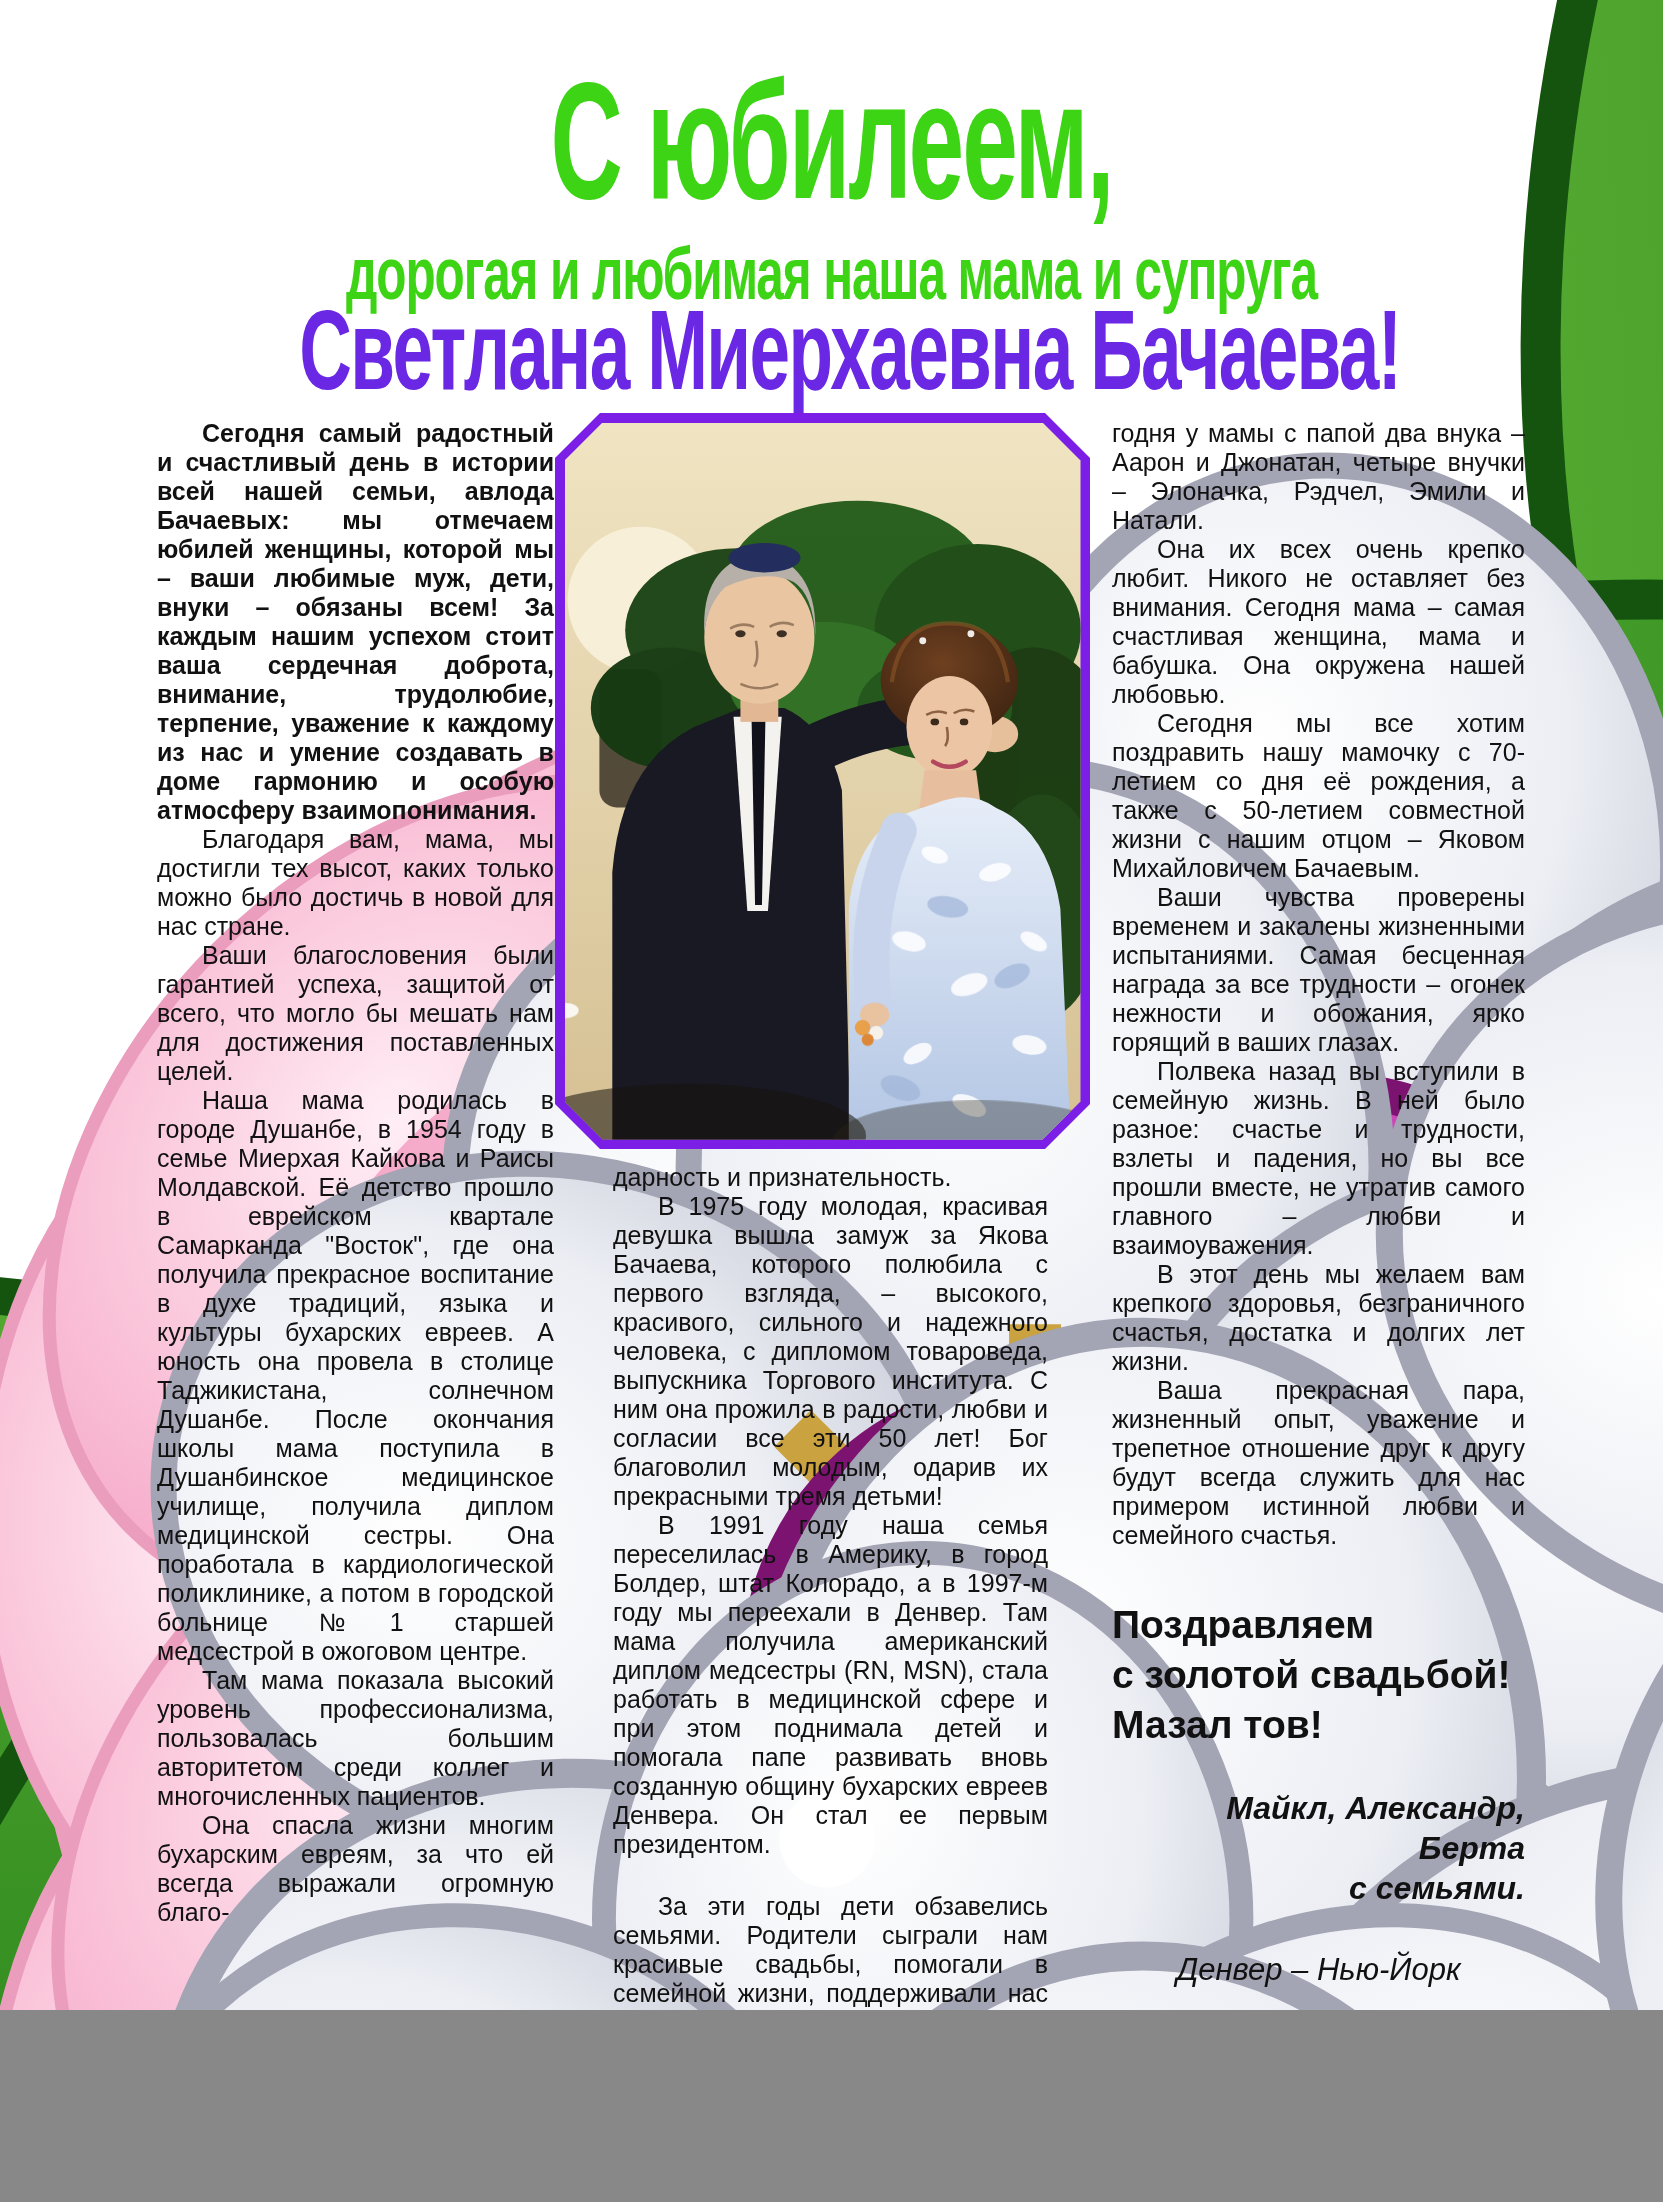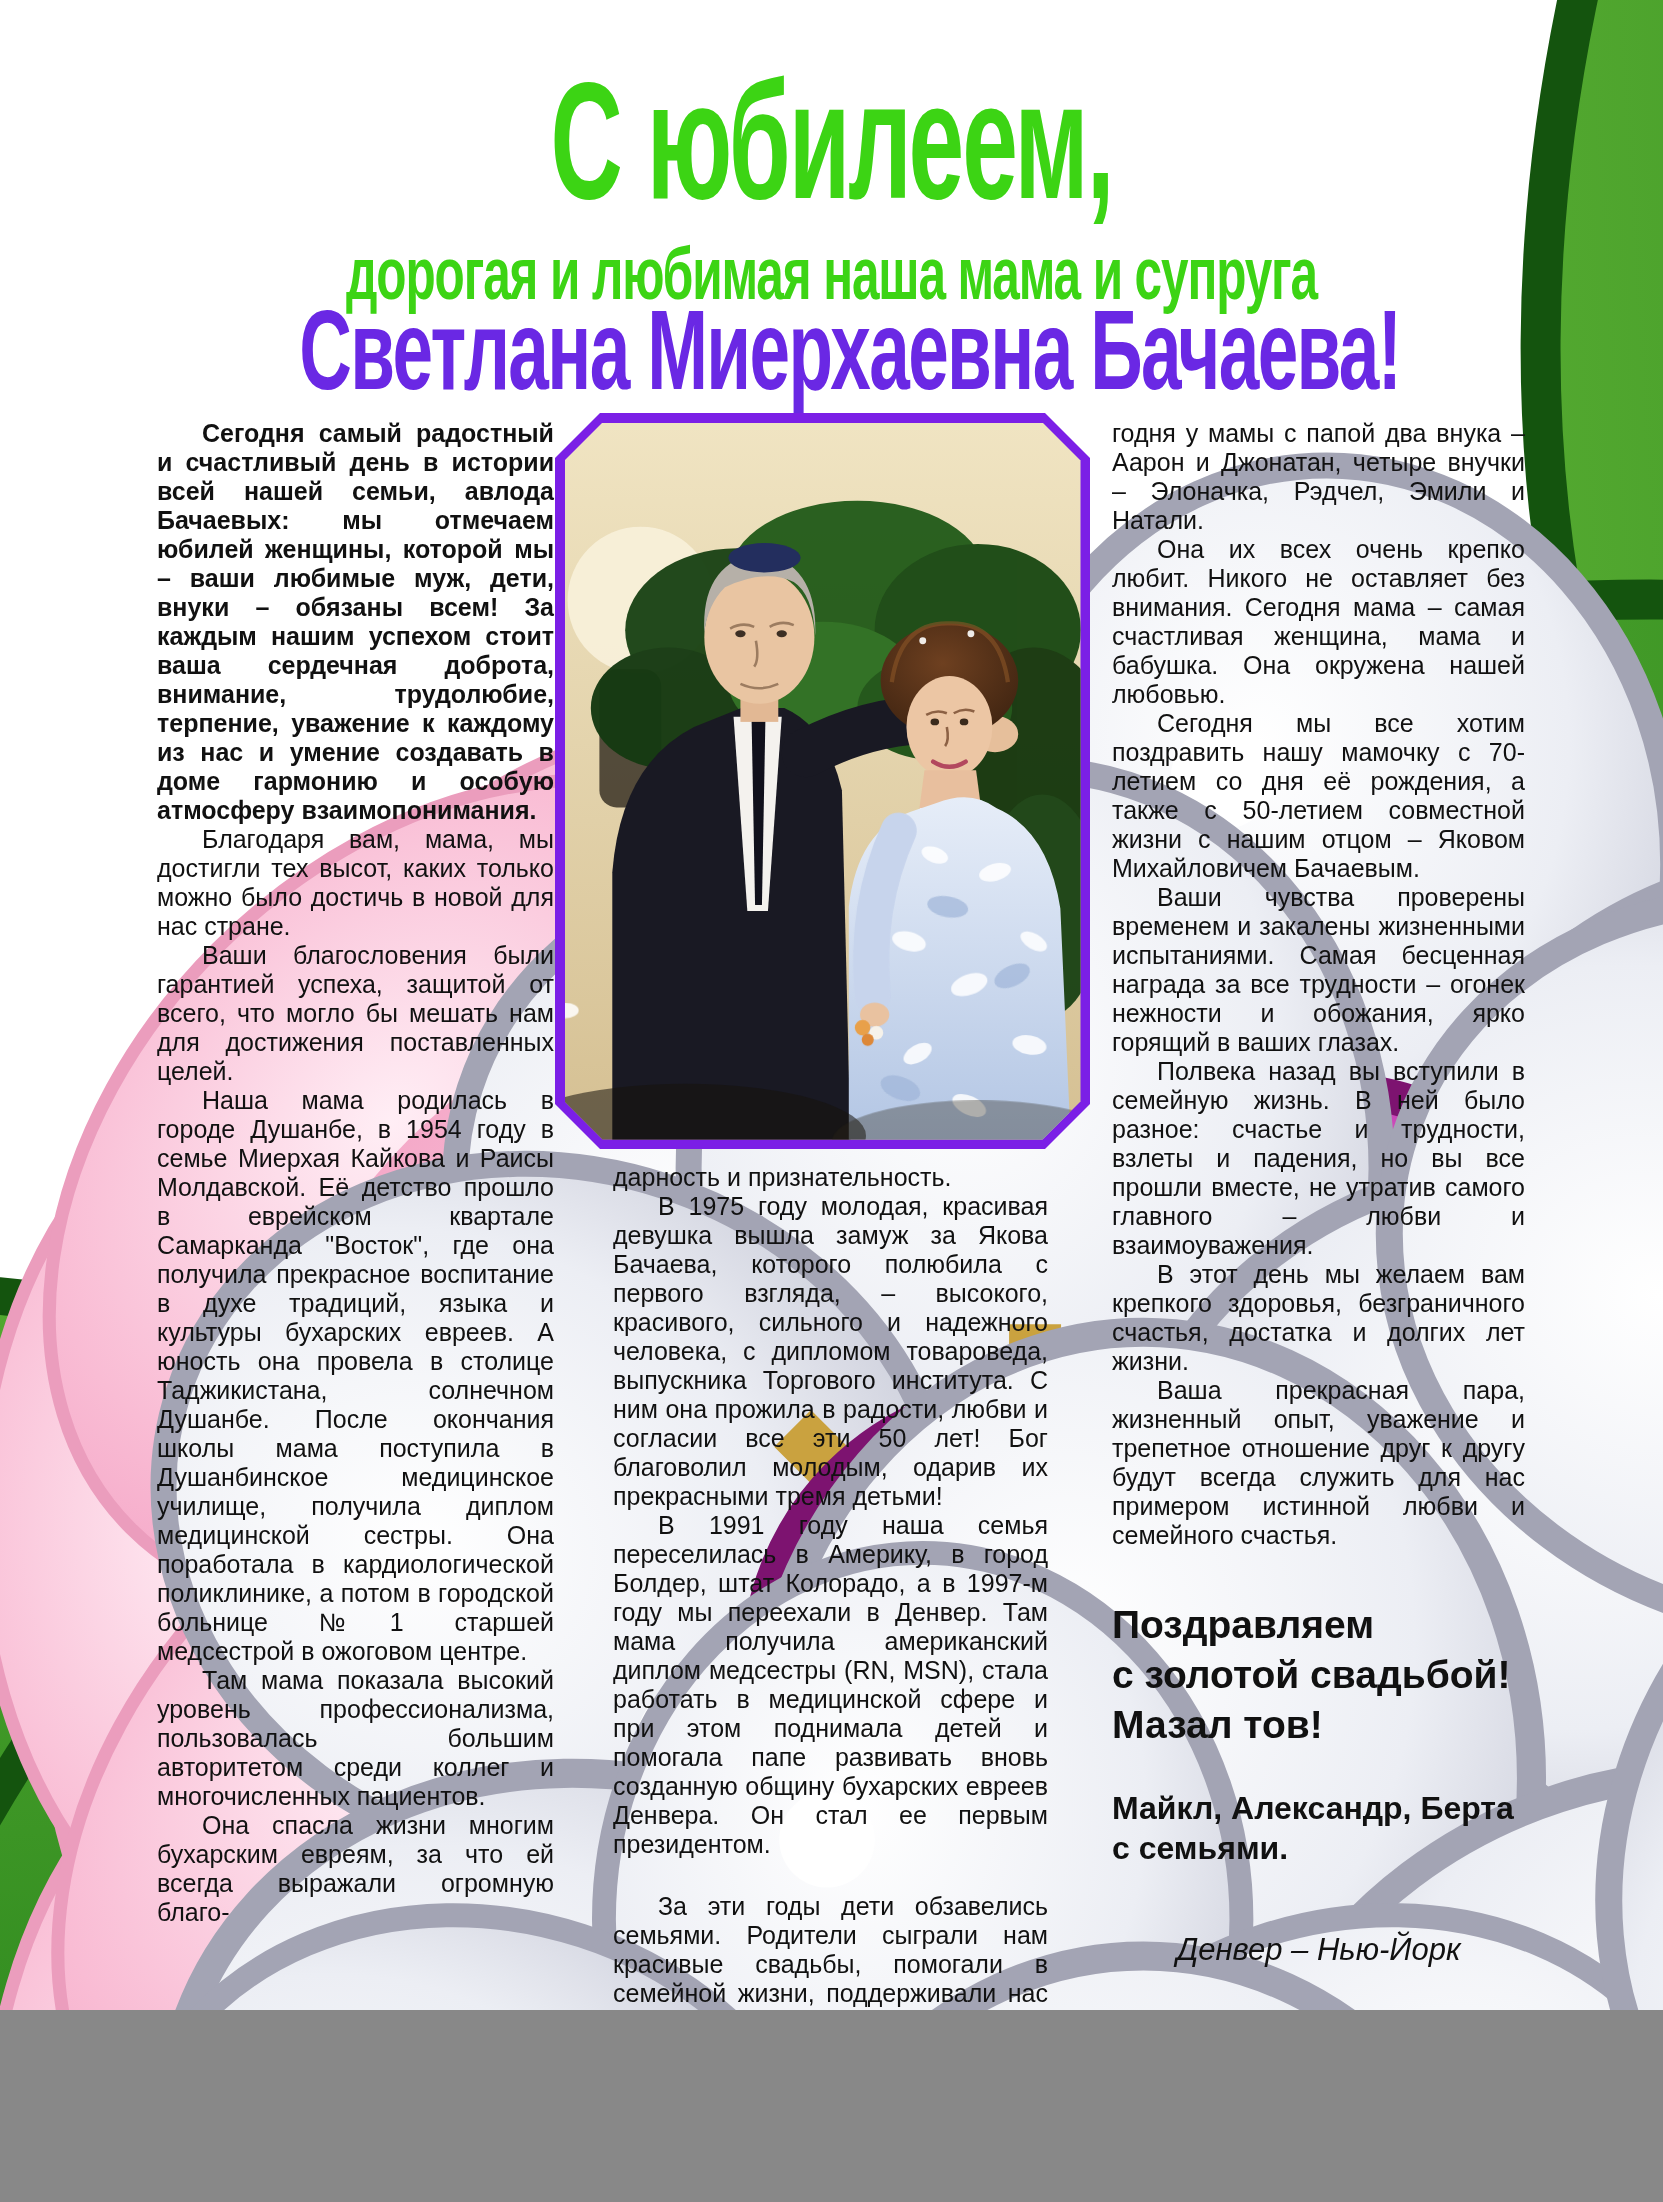--- a/index.html
+++ b/index.html
@@ -28,22 +28,22 @@
   .col{position:absolute; z-index:2; font-size:25px; line-height:29px; text-align:justify;}
   .col p{margin:0; text-indent:45px;}
   .col p.lead{font-weight:bold;}
   .col p.no-indent{text-indent:0;}
   .col p.gap-top{margin-top:33px;}
   .col-left {left:157px;  top:419px;  width:397px;}
   .col-mid  {left:613px;  top:1163px; width:435px;}
   .col-right{left:1112px; top:419px;  width:413px;}
   
   .congrats{margin-top:50px; text-align:left; font-weight:bold; font-size:39px; line-height:50px; text-indent:0;}
-  .signature{margin-top:38px; text-align:left; font-weight:bold; font-size:32px; line-height:40px;}
-  .location{margin-top:65px; text-align:center; font-style:italic; font-size:31px; line-height:34px;}
+  .signature{margin-top:38px; text-align:right; font-weight:bold; font-style:italic; font-size:32px; line-height:40px;}
+  .location{margin-top:45px; text-align:center; font-style:italic; font-size:31px; line-height:34px;}
 </style>
 </head>
 <body>
 
 <div class="page">
 
   <svg class="deco-layer" viewBox="0 0 1933 2560" aria-hidden="true">
     <defs>
       <radialGradient id="gRose" cx="50%" cy="35%" r="75%">
         <stop offset="0%" stop-color="#ffeef5"></stop>

